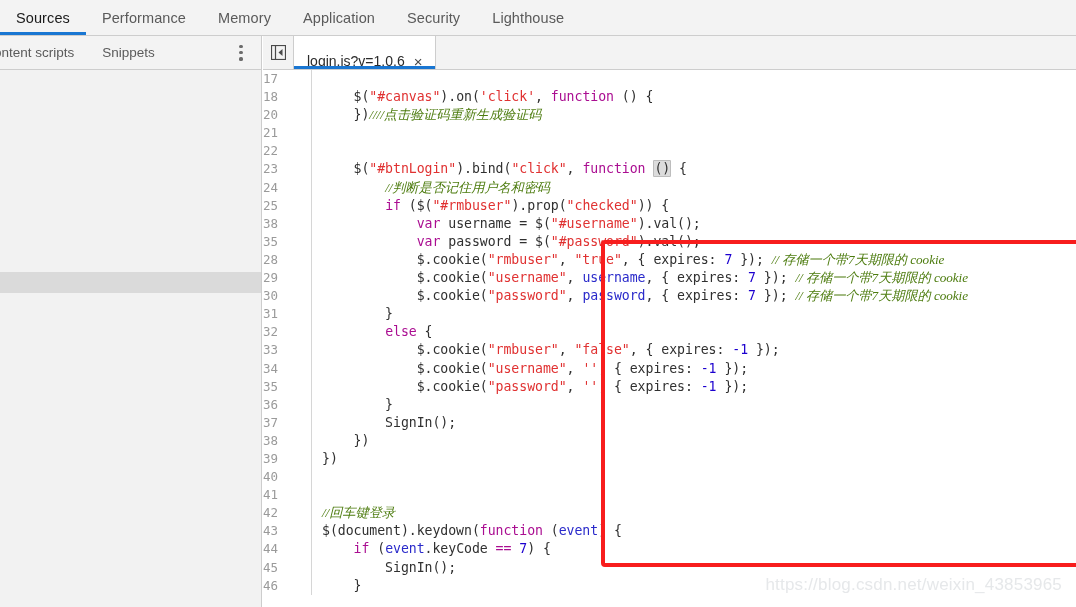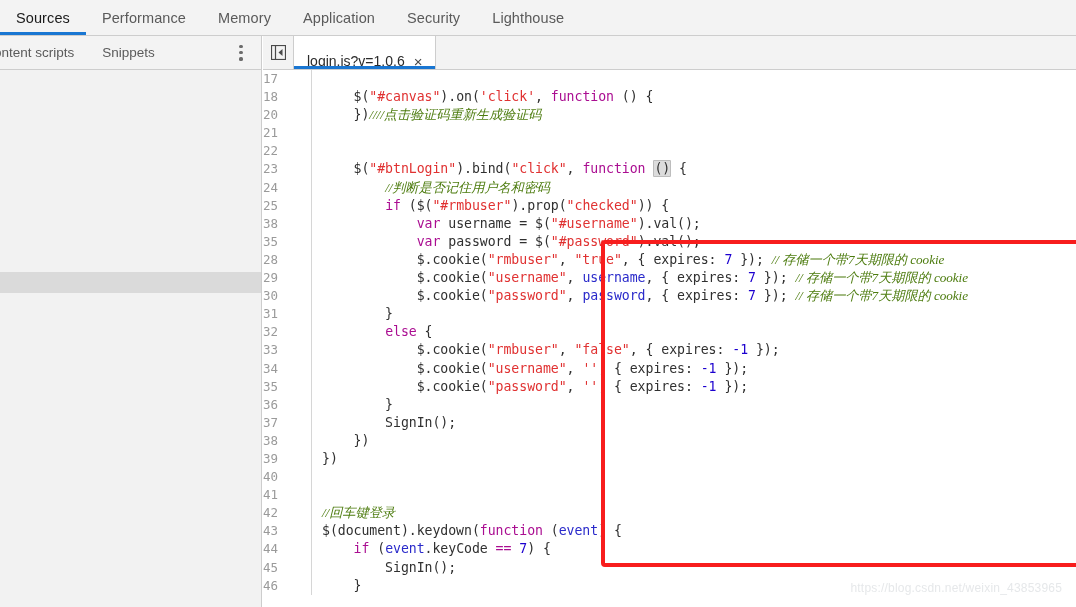--- a/index.html
+++ b/index.html
@@ -231,21 +231,21 @@
     border-radius: 4px;
     box-sizing: border-box;
     pointer-events: none;
   }
 
   
   .watermark {
     position: absolute;
     right: 14px;
     bottom: 12px;
-    font-size: 12px;
+    font-size: 17px;
     color: #e6e8ea;
     letter-spacing: 0.2px;
     white-space: nowrap;
     pointer-events: none;
   }
 </style>
 </head>
 <body>
 
 <div id="app">

